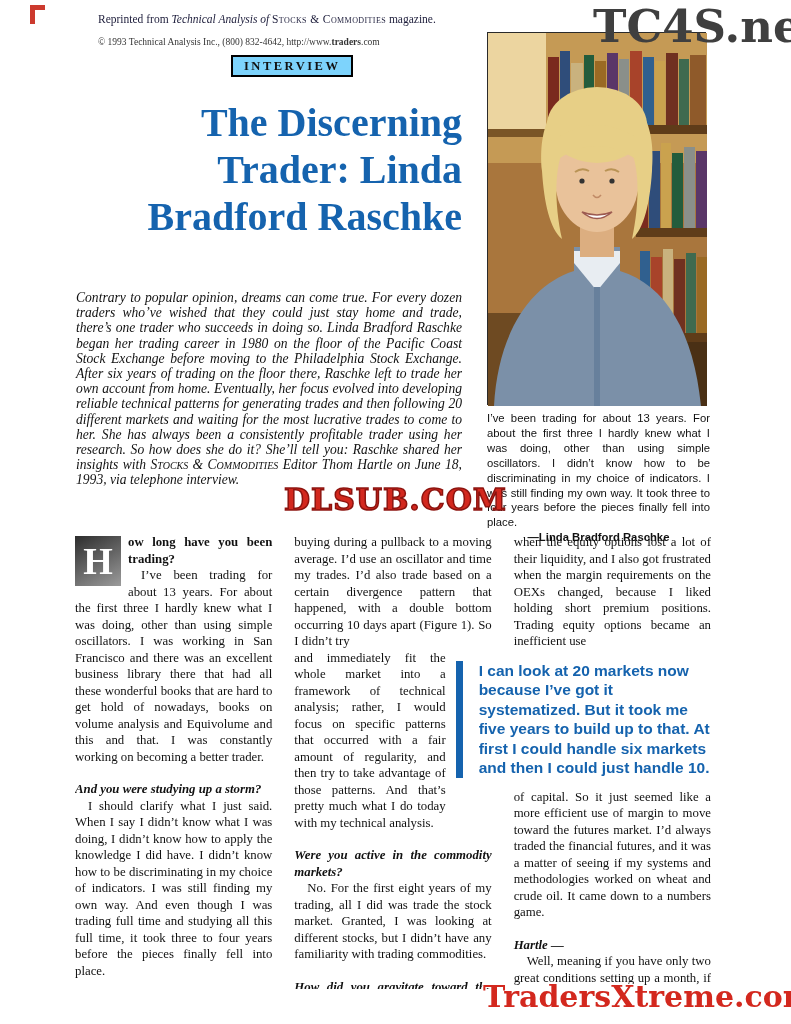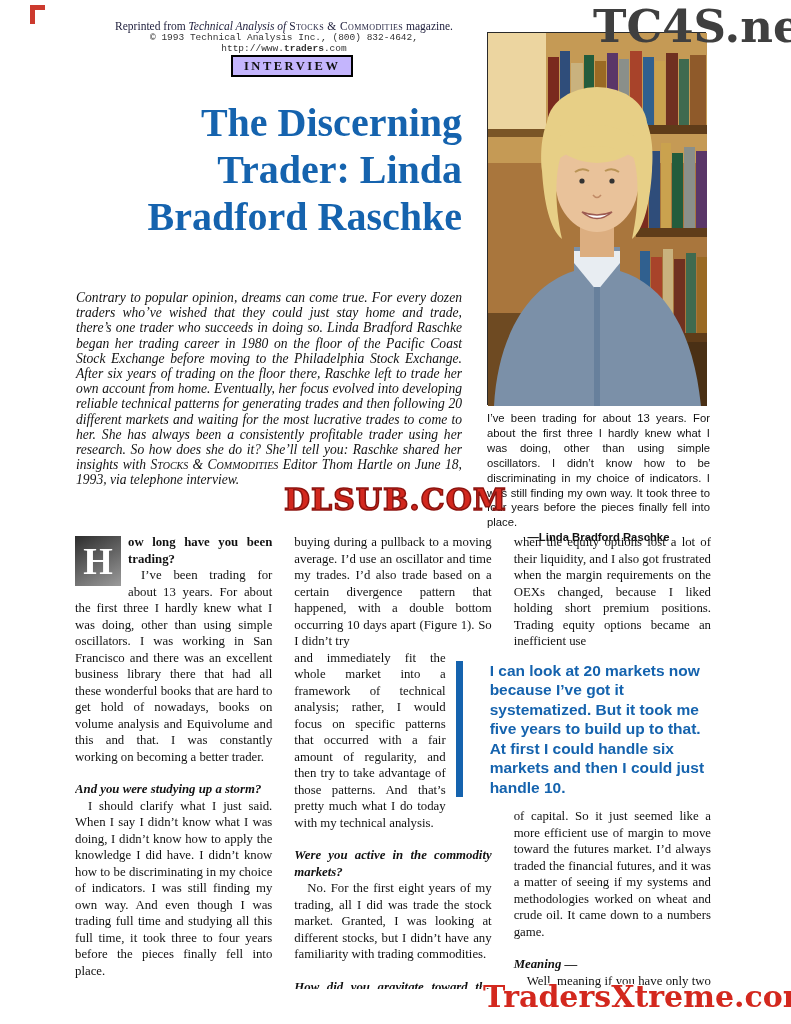--- a/index.html
+++ b/index.html
@@ -3,47 +3,47 @@
 <meta charset="utf-8">
 <style>
   :root{
     --blue:#1563ae;
     --red:#d3281e;
   }
   *{margin:0;padding:0;box-sizing:border-box;}
   html,body{background:#ffffff;}
   .page{position:relative;width:791px;height:1024px;background:#fff;overflow:hidden;font-family:"Liberation Serif",serif;color:#111;}
   .crop-mark{position:absolute;left:30px;top:5px;width:15px;height:19px;border-left:5px solid #cc3a2e;border-top:5px solid #cc3a2e;}
-  .header-block{position:absolute;left:98px;top:20px;width:372px;text-align:center;}
+  .header-block{position:absolute;left:98px;top:13px;width:372px;text-align:left;}
   .reprint-line{font-size:11.5px;color:#1c1c3a;}
   .reprint-line .it{font-style:italic;}
   .reprint-line .sc{font-variant:small-caps;letter-spacing:.4px;}
-  .copyright-line{font-family:Liberation Mono, monospace;font-size:9.5px;color:#333;margin-top:0;}
+  .copyright-line{font-family:Liberation Serif, serif;font-size:9.5px;color:#333;margin-top:12px;}
   .copyright-line .b{font-weight:bold;}
-  .interview-box{position:absolute;left:231px;top:55px;border:2px solid #000;padding:2px 11px 1px;font-weight:bold;font-size:12.5px;letter-spacing:2.5px;background:#c4b5fd;}
+  .interview-box{position:absolute;left:231px;top:55px;border:2px solid #000;padding:2px 11px 1px;font-weight:bold;font-size:12.5px;letter-spacing:2.5px;background:#7dd3fc;}
   .article-title{position:absolute;left:78px;top:99px;width:384px;text-align:right;color:var(--blue);font-weight:bold;font-size:40px;line-height:1.18;}
   .photo{position:absolute;left:487px;top:32px;width:219px;height:373px;border:1px solid #2a2a2a;z-index:1;background:#a9763d;}
   .photo svg{display:block;}
   .photo-caption{position:absolute;left:487px;top:411px;width:223px;font-family:"Liberation Sans",sans-serif;font-size:11.3px;line-height:1.32;text-align:justify;color:#111;}
   .photo-caption .attr{display:block;text-align:center;font-weight:bold;}
   .intro{position:absolute;left:76px;top:290px;width:386px;font-style:italic;font-size:13.6px;line-height:15.2px;text-align:justify;}
   .intro .sc{font-variant:small-caps;}
   .wm-top{position:absolute;left:593px;top:0;z-index:6;font-family:"DejaVu Serif",serif;font-weight:bold;font-size:45px;color:#3f3f3f;letter-spacing:0;}
   .wm-center{position:absolute;left:50%;transform:translateX(-50%);top:482px;z-index:6;font-family:"DejaVu Serif",serif;font-weight:bold;font-size:30px;letter-spacing:1px;color:var(--red);-webkit-text-stroke:1.5px #8c130e;}
   .wm-bottom{position:absolute;left:483px;top:979px;z-index:6;font-family:"DejaVu Serif",serif;font-weight:bold;font-size:30px;color:var(--red);
     text-shadow:-1px -1px 0 #fff,1px -1px 0 #fff,-1px 1px 0 #fff,1px 1px 0 #fff,0 0 3px #fff;}
   .columns{position:absolute;left:75px;top:534px;width:636px;height:455px;display:flex;gap:22px;overflow:hidden;font-size:12.8px;line-height:16.5px;text-align:justify;}
   .col{flex:1 1 0;min-width:0;}
   .q{font-weight:bold;font-style:italic;margin-top:16px;}
   .a{text-indent:13px;}
   .a.flush{text-indent:0;}
   .a.narrow{padding-right:46px;}
   .dropcap{float:left;width:46px;height:50px;margin:2px 7px 2px 0;background:linear-gradient(150deg,#2d2d2d 0%,#6f6f6f 60%,#9b9b9b 100%);color:#fff;font-weight:bold;font-size:38px;line-height:50px;text-align:center;}
   .q-first{font-weight:bold;}
-  .pull-quote{margin:11px 0 11px -58px;border-left:7px solid var(--blue);padding-left:27px;font-family:"Liberation Sans",sans-serif;font-weight:bold;font-size:15.5px;line-height:19.5px;color:var(--blue);text-align:left;}
+  .pull-quote{margin:11px 0 11px -58px;border-left:7px solid var(--blue);padding-left:16px;font-family:"Liberation Sans",sans-serif;font-weight:bold;font-size:15.5px;line-height:19.5px;color:var(--blue);text-align:left;}
 </style>
 </head>
 <body>
 
 <div class="page">
 
   <div class="crop-mark"></div>
 
   <div class="header-block">
     <div class="reprint-line">
@@ -155,19 +155,19 @@
       <p class="q">Were you active in the commodity markets?</p>
       <p class="a">No. For the first eight years of my trading, all I did was trade the stock market. Granted, I was looking at different stocks, but I didn’t have any familiarity with trading commodities.</p>
       <p class="q">How did you gravitate toward the other markets, then?</p>
 
     </div>
 
     <div class="col">
       <p class="a flush">when the equity options lost a lot of their liquidity, and I also got frustrated when the margin requirements on the OEXs changed, because I liked holding short premium positions. Trading equity options became an inefficient use</p>
       <div class="pull-quote">I can look at 20 markets now because I’ve got it systematized. But it took me five years to build up to that. At first I could handle six markets and then I could just handle 10.</div>
       <p class="a flush">of capital. So it just seemed like a more efficient use of margin to move toward the futures market. I’d always traded the financial futures, and it was a matter of seeing if my systems and methodologies worked on wheat and crude oil. It came down to a numbers game.</p>
-      <p class="q">Meaning —</p>
+      <p class="q">Hartle —</p>
       <p class="a">Well, meaning if you have only two great conditions setting up a month, if you look at 40 markets as opposed to</p>
     </div>
 
   </div>
 
 </div>
 
 </body></html>

